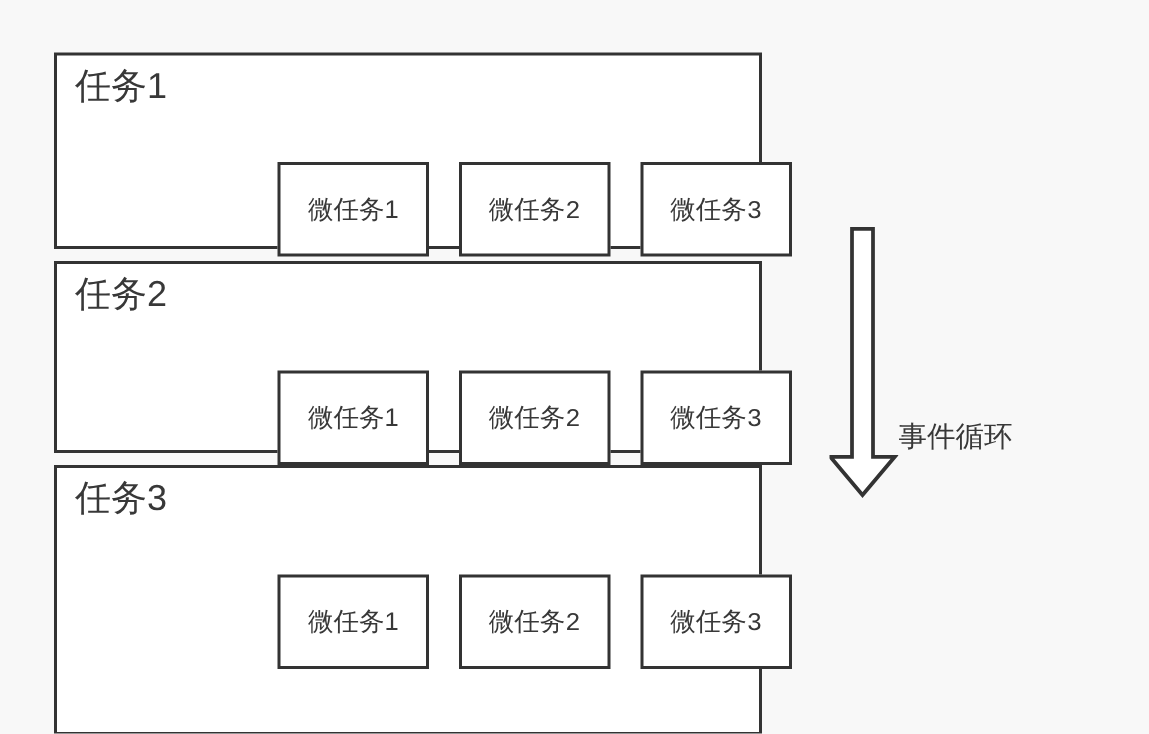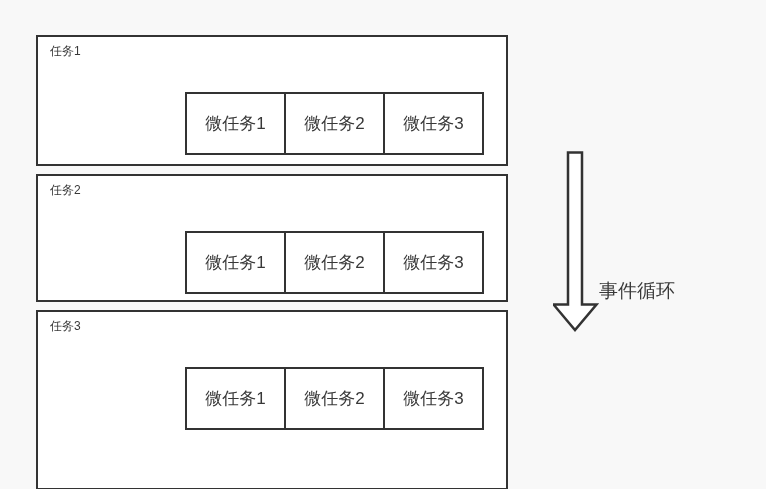--- a/index.html
+++ b/index.html
@@ -25,43 +25,44 @@
     border: 2px solid #333333;
     box-sizing: border-box;
   }
   .task-box.t0 { top: 35px;  height: 131px; }
   .task-box.t1 { top: 174px; height: 128px; }
   .task-box.t2 { top: 310px; height: 180px; }
   .task-label {
     position: absolute;
     left: 12px;
     top: 7px;
-    font-size: 12px;
+    font-size: 24px;
     line-height: 1.2;
     white-space: nowrap;
   }
   .micro-row {
     position: absolute;
     left: 147px;
-    top: 55px;
+    top: 71px;
     display: flex;
+    gap: 22px;
   }
   .micro-box {
     width: 101px;
     height: 63px;
     background: #ffffff;
     border: 2px solid #333333;
     box-sizing: border-box;
     display: flex;
     align-items: center;
     justify-content: center;
     font-size: 17px;
     white-space: nowrap;
   }
-  .micro-box + .micro-box { margin-left: -2px; }
+  .micro-box + .micro-box { margin-left: -2px; font-family: Liberation Mono, monospace; }
   .arrow-wrap {
     position: absolute;
     left: 553px;
     top: 151px;
     width: 46px;
     height: 182px;
   }
   .arrow-label {
     position: absolute;
     left: 599px;

